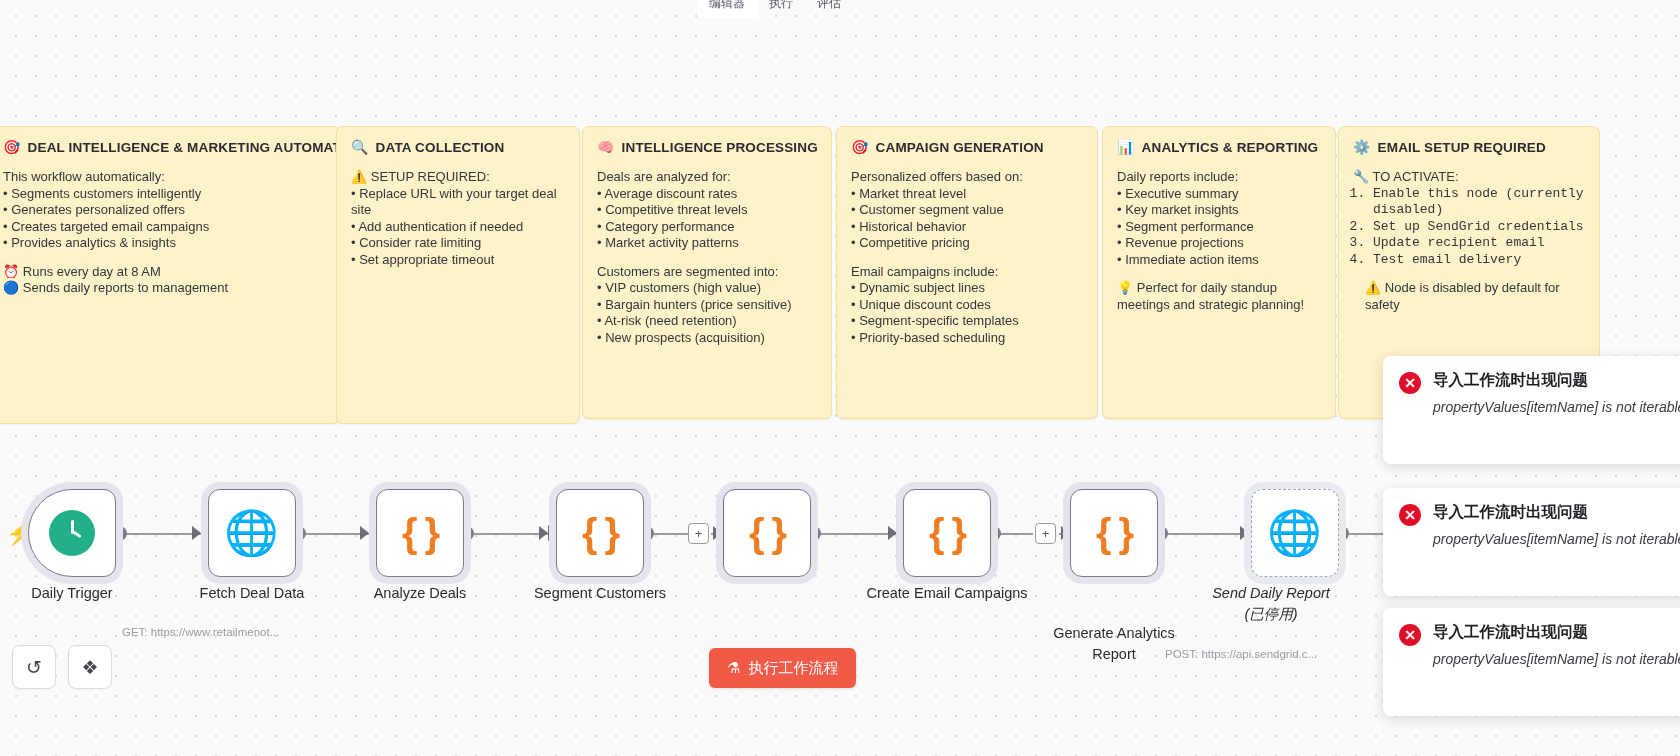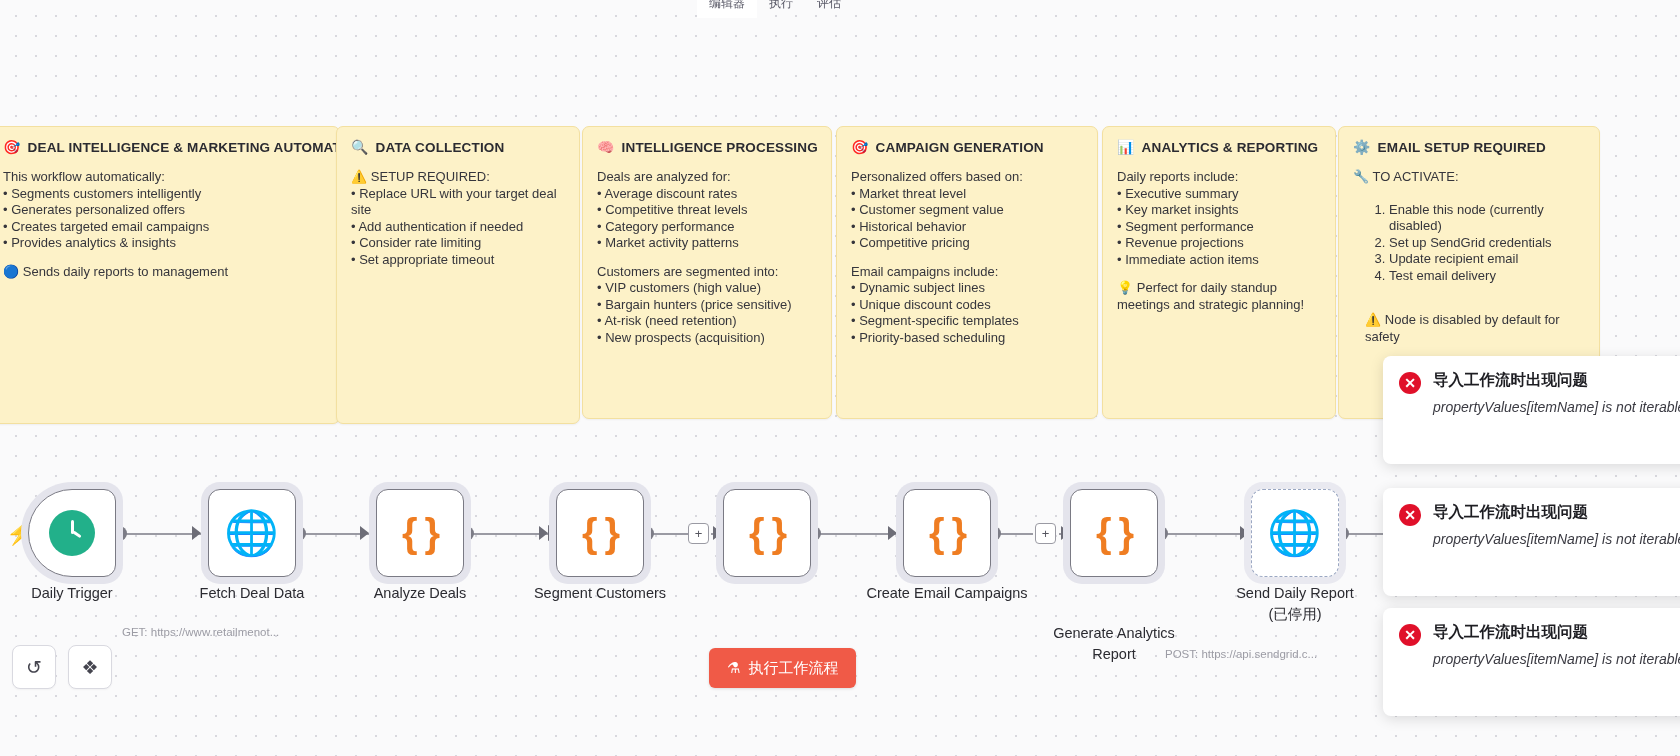--- a/index.html
+++ b/index.html
@@ -47,21 +47,21 @@
   }
   .note-title {
     font-size: 13.5px; font-weight: bold; letter-spacing: .15px;
     color: #2b2b31; display: flex; align-items: center; gap: 7px;
     margin-bottom: 14px; white-space: nowrap;
   }
   .note-title .ico { font-size: 14px; }
   .note-body { font-size: 13px; line-height: 16.5px; }
   .note-body .blank { height: 12px; }
   .note-body .li { padding-left: 0; }
-  .note-body ol { margin: 16px; padding-left: 20px; }
+  .note-body ol { margin: 0; padding-left: 20px; font-family: Liberation Mono, monospace; }
   .note-body ol li { margin-bottom: 0; }
 
   #note1 { left: -12px; width: 352px; height: 298px; }
   #note2 { left: 336px; width: 244px; height: 298px; }
   #note3 { left: 582px; width: 250px; height: 293px; }
   #note4 { left: 836px; width: 262px; height: 293px; }
   #note5 { left: 1102px; width: 234px; height: 293px; }
   #note6 { left: 1338px; width: 262px; height: 293px; }
 
   
@@ -199,20 +199,21 @@
         <span class="ico">🎯</span>
         <span>DEAL INTELLIGENCE &amp; MARKETING AUTOMATION</span>
       </div>
       <div class="note-body">
         <div>This workflow automatically:</div>
         <div class="li">• Segments customers intelligently</div>
         <div class="li">• Generates personalized offers</div>
         <div class="li">• Creates targeted email campaigns</div>
         <div class="li">• Provides analytics &amp; insights</div>
         <div class="blank"></div>
+        <div>⏰ Runs every day at 8 AM</div>
         <div>🔵 Sends daily reports to management</div>
       </div>
     </div>
 
     <div class="note" id="note2">
       <div class="note-title">
         <span class="ico">🔍</span>
         <span>DATA COLLECTION</span>
       </div>
       <div class="note-body">
@@ -377,21 +378,21 @@
       <span class="glyph-braces">{ }</span>
     </div>
     <div class="node-label" style="left:1019px;margin-top:40px;">
       <div>Generate Analytics</div>
       <div>Report</div>
     </div>
 
     <div class="node disabled" style="left:1251px;">
       <span class="glyph-globe gray">🌐</span>
     </div>
-    <div class="node-label" style="left:1200px;">
+    <div class="node-label" style="left:1176px;font-style:italic;">
       <div>Send Daily Report</div>
       <div>(已停用)</div>
     </div>
     <div class="node-sub" style="left:1165px; top:648px;">POST: https://api.sendgrid.c...</div>
   </div>
 
   <div class="sq-btn" id="undo-btn">↺</div>
   <div class="sq-btn" id="format-btn">❖</div>
 
   <button id="exec-btn">

